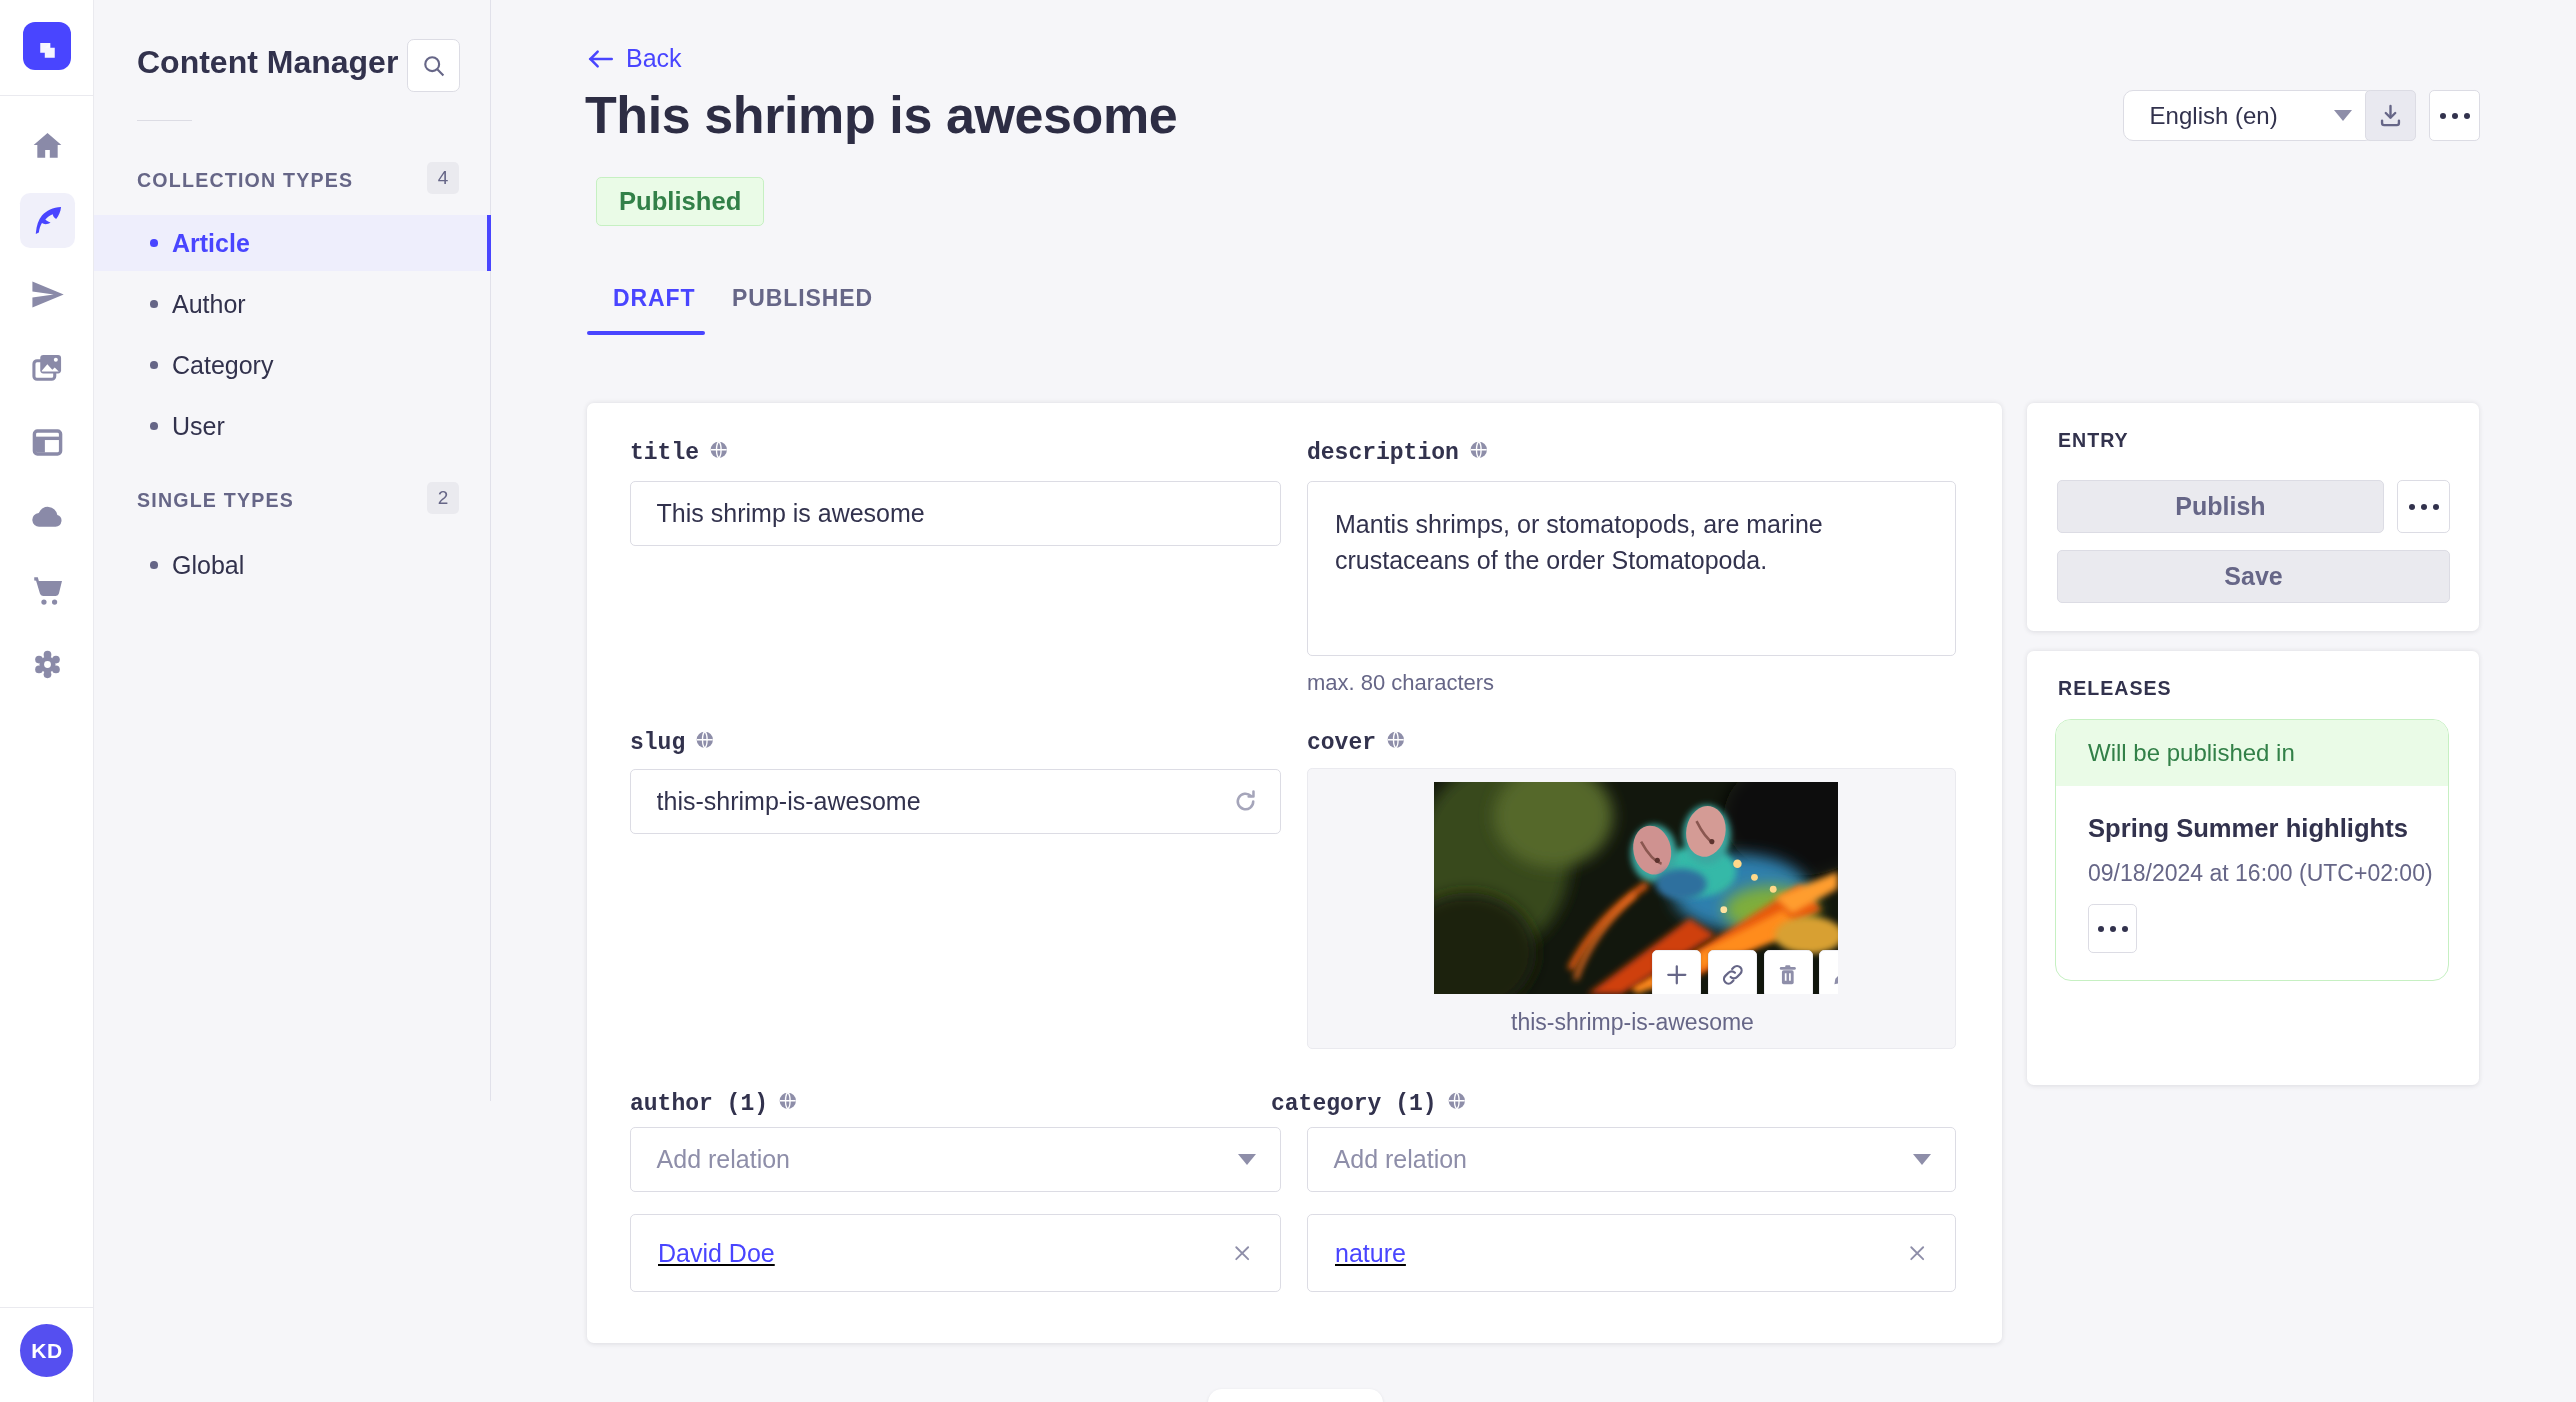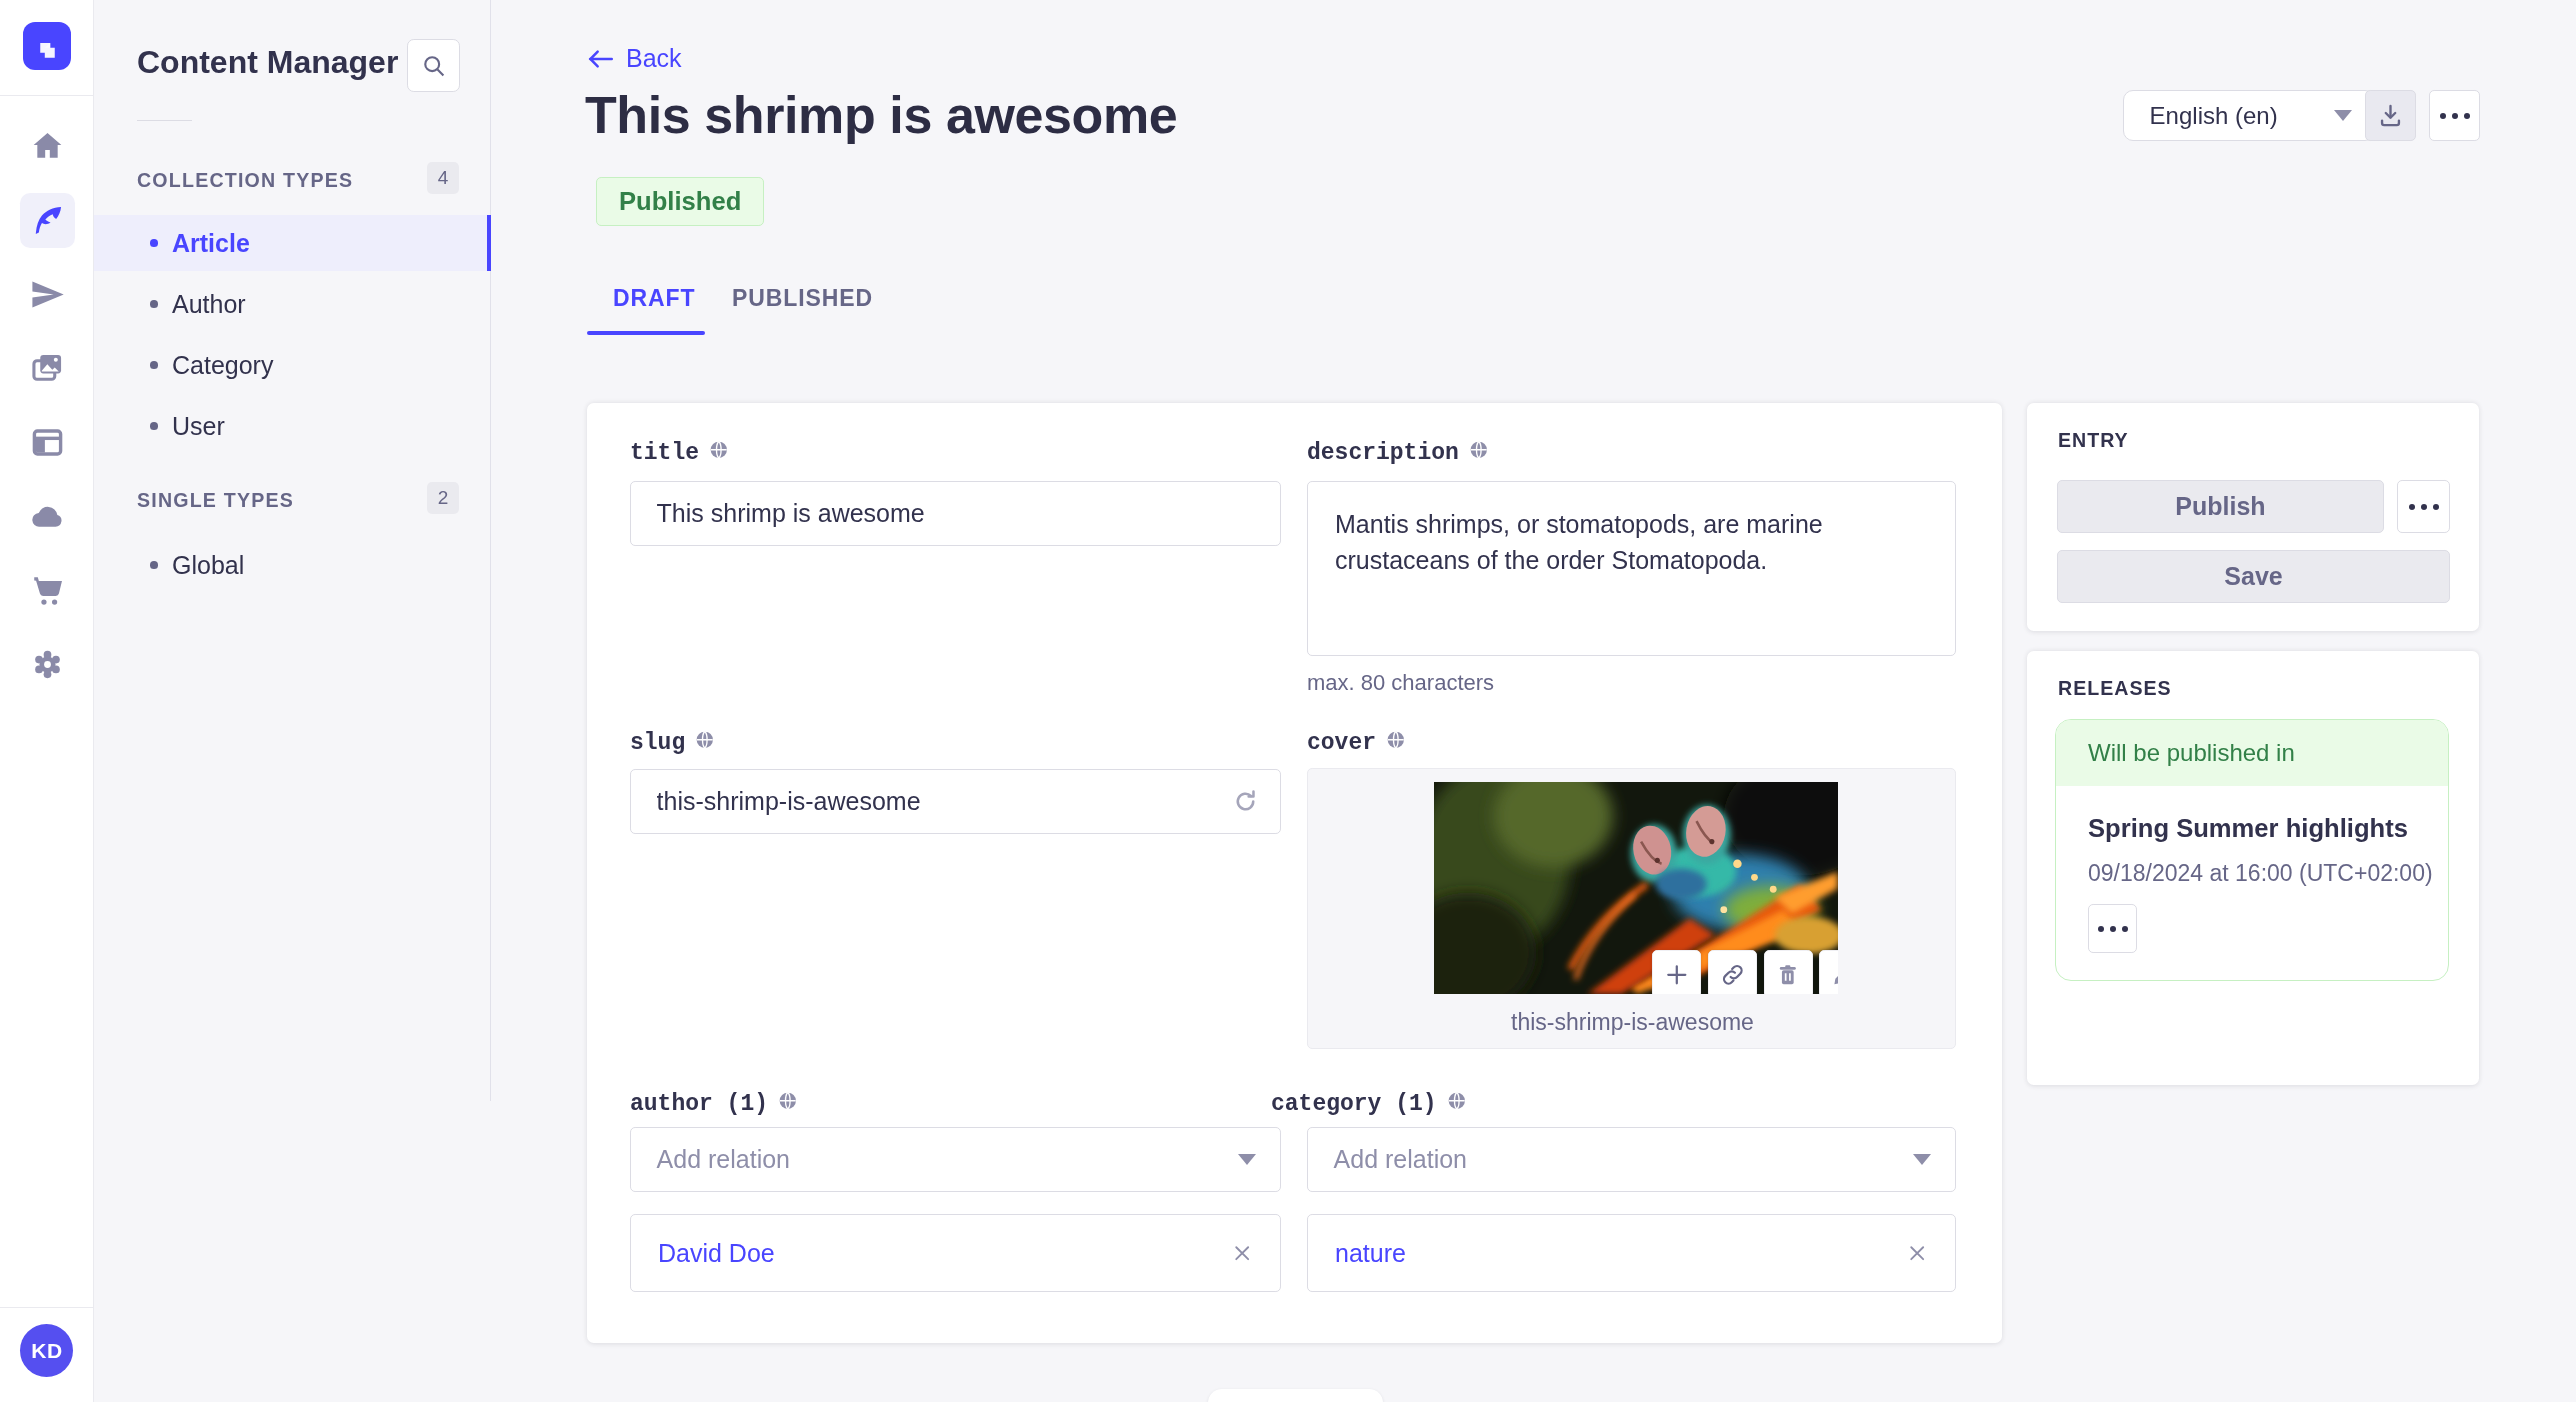--- a/index.html
+++ b/index.html
@@ -67,21 +67,21 @@
 
   .cover-panel { position:absolute; left:720px; top:365px; width:649px; height:281px; background:#f6f6f9; border:0.9px solid #eaeaef; border-radius:5.1px; }
   .cover-img { position:absolute; left:126px; top:12.8px; width:404px; height:212px; overflow:hidden; }
   .cover-toolbar { position:absolute; left:218px; top:168px; display:flex; gap:6.8px; }
   .tool-btn { width:49px; height:49px; background:#fff; border:0.9px solid #f0f0f4; border-radius:5.1px; display:grid; place-items:center; box-shadow:0 0.9px 2.6px rgba(33,33,52,.2); }
   .cover-caption { position:absolute; left:0; top:240px; width:649px; text-align:center; font-size:23px; color:#666687; }
 
   .relation-select { position:absolute; width:651px; height:65px; background:#fff; border:0.9px solid #dcdce4; border-radius:5.1px; display:flex; align-items:center; }
   .relation-select .placeholder { margin-left:25.6px; font-size:25px; color:#8e8ea9; }
   .relation-select .caret { position:absolute; right:24px; }
-  .relation-item { position:absolute; width:651px; height:78px; background:#fff; border:0.9px solid #dcdce4; border-radius:5.1px; display:flex; align-items:center; }
+  .relation-item { position:absolute; width:651px; height:78px; background:#fff; border:0.9px solid #dcdce4; border-radius:5.1px; display:flex; align-items:center;text-decoration:underline; }
   .relation-item a { margin-left:27px; font-size:25px; color:#4945ff; text-decoration:none; }
   .relation-item .x-btn { position:absolute; right:20.4px; width:34px; height:34px; display:grid; place-items:center; }
 
   .panel-label { position:absolute; left:31px; top:25.6px; font-size:19.6px; font-weight:bold; letter-spacing:1px; color:#32324d; }
   .gray-btn { position:absolute; background:#eaeaef; border:0.9px solid #dcdce4; border-radius:5.1px; color:#666687; font-size:25px; font-weight:600; display:grid; place-items:center; }
   .publish-btn { left:30px; top:77px; width:327px; height:53px; }
   .save-btn { left:30px; top:147px; width:393px; height:53px; }
   .entry-more-btn { position:absolute; left:370px; top:77px; width:53px; height:53px; background:#fff; border:0.9px solid #dcdce4; border-radius:5.1px; display:grid; place-items:center; }
 
   .release-box { position:absolute; left:28px; top:68px; width:394px; height:262px; border:0.9px solid #c6f0c2; border-radius:16px; background:#fff; overflow:hidden; }

